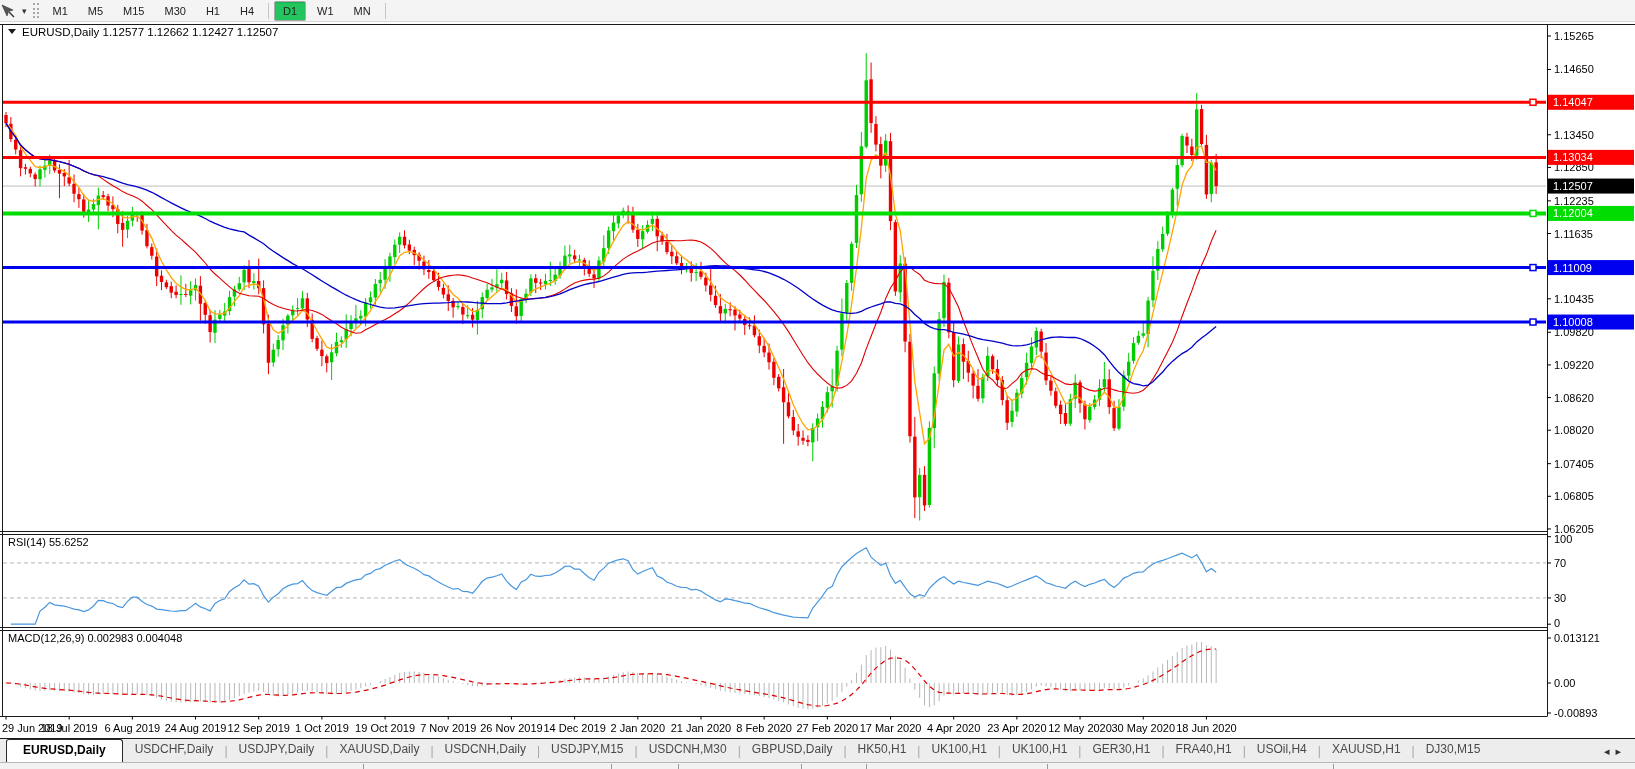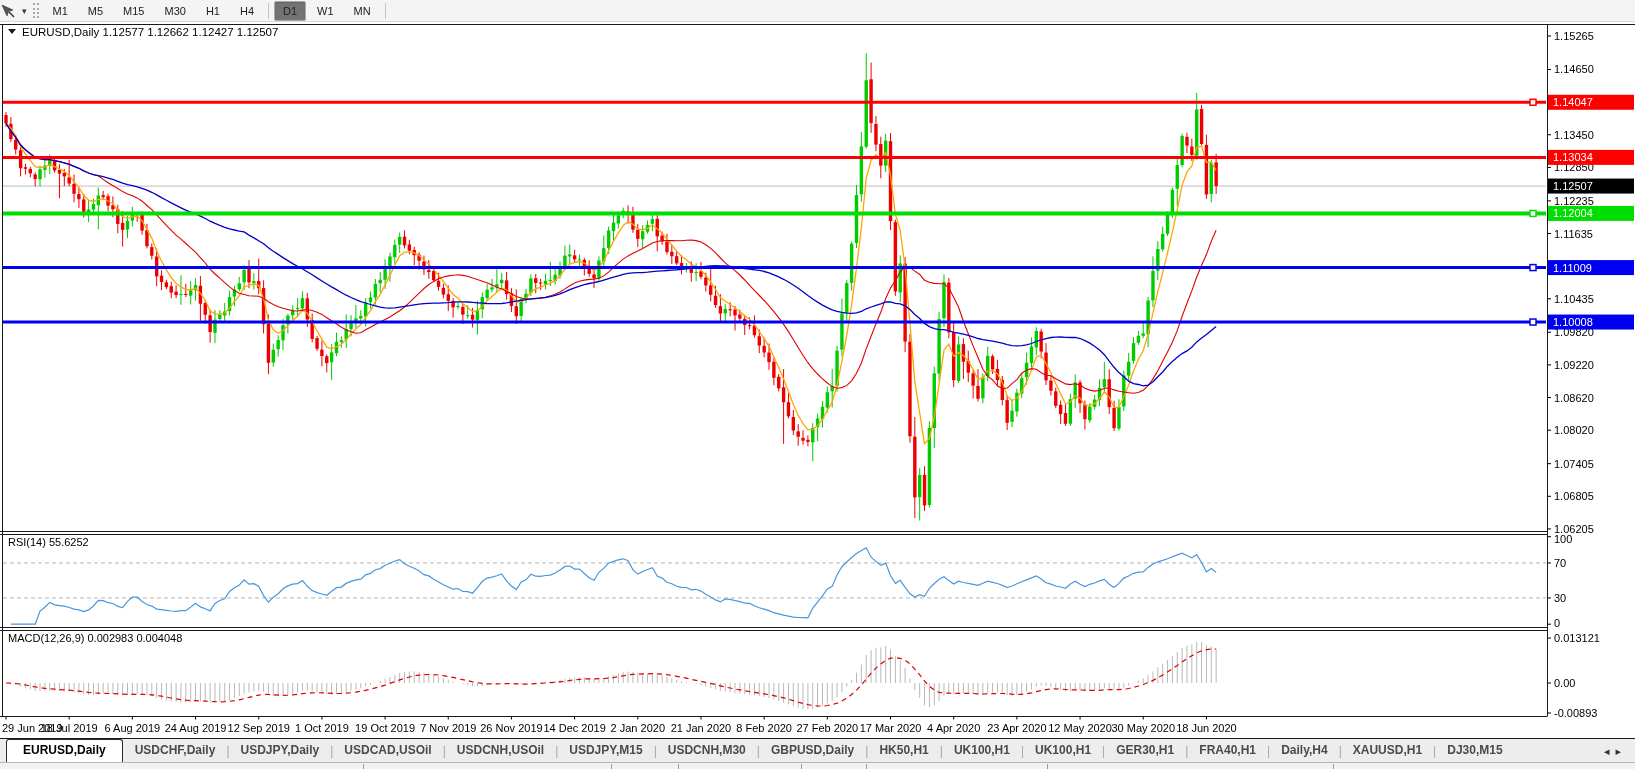--- a/index.html
+++ b/index.html
@@ -5,28 +5,28 @@
   html,body{margin:0;padding:0;overflow:hidden;background:#fff;}
   *{box-sizing:border-box;}
   #app{width:1635px;height:769px;position:relative;font-family:"Liberation Sans",sans-serif;background:#fff;}
   
   #toolbar{height:22px;width:100%;background:#f4f4f4;display:flex;align-items:center;border-bottom:1px solid #d8d8d8;}
   .tool-icon-wrap{display:flex;align-items:center;padding:0 2px 0 0;}
   .tool-icon{width:16px;height:16px;display:inline-block;}
   .caret-btn{font-size:9px;color:#333;padding:0 4px;cursor:default;}
   .grip{width:6px;height:15px;margin:0 4px 0 2px;border-left:2px dotted #a8a8a8;border-right:2px dotted #a8a8a8;}
   .tf-btn{font-size:11px;color:#222;padding:2px 8px;margin:0 1px;border:1px solid transparent;border-radius:2px;line-height:14px;}
-  .tf-btn.active{background:#737373;border-color:#a9a9a9;box-shadow:inset 0 1px 1px rgba(0,0,0,.12);}
+  .tf-btn.active{background:#22c55e;border-color:#a9a9a9;box-shadow:inset 0 1px 1px rgba(0,0,0,.12);}
   .tb-divider{width:1px;height:16px;background:#c5c5c5;margin:0 4px;}
   
   #chart-svg{display:block;}
   
   #tabbar{height:24px;width:100%;background:#ededed;border-top:1px solid #1a1a1a;display:flex;align-items:flex-end;position:relative;}
-  #tabs{display:flex;align-items:center;height:100%;padding-left:6px;margin-top:20px;}
-  .tab{font-size:12px;color:#4a4a4a;padding:3px 10px 4px;white-space:nowrap;display:flex;align-items:center;font-weight:bold;}
+  #tabs{display:flex;align-items:flex-start;height:100%;padding-left:6px;margin-top:20px;}
+  .tab{font-size:12px;color:#4a4a4a;padding:3px 10px 4px;white-space:nowrap;display:flex;align-items:center;}
   .tab.active{background:#ffffff;border:1px solid #2a2a2a;border-bottom:none;border-radius:3px 3px 0 0;font-weight:bold;color:#000;padding:3px 16px 5px;margin-right:2px;}
   .tab-sep{color:#a5a5a5;font-size:12px;align-self:center;padding:0 1px;}
   #tab-arrows{position:absolute;right:8px;bottom:4px;font-size:11px;color:#333;letter-spacing:6px;}
   #understrip{height:7px;width:100%;background:#f2f2f2;border-top:1px solid #b9b9b9;position:relative;}
   .ustick{position:absolute;top:1px;width:1px;height:5px;background:#9a9a9a;}
 </style>
 </head>
 <body>
 
 <div id="app">
@@ -971,41 +971,41 @@
       </g>
     </svg>
 
   <div id="tabbar">
     <div id="tabs">
         <span class="tab active">EURUSD,Daily</span>
         <span class="tab">USDCHF,Daily</span>
         <span class="tab-sep">|</span>
         <span class="tab">USDJPY,Daily</span>
         <span class="tab-sep">|</span>
-        <span class="tab">USDCAD,USOil</span>
-        <span class="tab-sep">|</span>
-        <span class="tab">USDCNH,USOil</span>
+        <span class="tab">XAUUSD,Daily</span>
+        <span class="tab-sep">|</span>
+        <span class="tab">USDCNH,Daily</span>
         <span class="tab-sep">|</span>
         <span class="tab">USDJPY,M15</span>
         <span class="tab-sep">|</span>
         <span class="tab">USDCNH,M30</span>
         <span class="tab-sep">|</span>
         <span class="tab">GBPUSD,Daily</span>
         <span class="tab-sep">|</span>
         <span class="tab">HK50,H1</span>
         <span class="tab-sep">|</span>
         <span class="tab">UK100,H1</span>
         <span class="tab-sep">|</span>
         <span class="tab">UK100,H1</span>
         <span class="tab-sep">|</span>
         <span class="tab">GER30,H1</span>
         <span class="tab-sep">|</span>
         <span class="tab">FRA40,H1</span>
         <span class="tab-sep">|</span>
-        <span class="tab">Daily,H4</span>
+        <span class="tab">USOil,H4</span>
         <span class="tab-sep">|</span>
         <span class="tab">XAUUSD,H1</span>
         <span class="tab-sep">|</span>
         <span class="tab">DJ30,M15</span>
       </div>
     <div id="tab-arrows"><span>◂</span><span>▸</span></div>
   </div>
   <div id="understrip">
       <div class="ustick" style="left: 363px;"></div>
       <div class="ustick" style="left: 611px;"></div>

